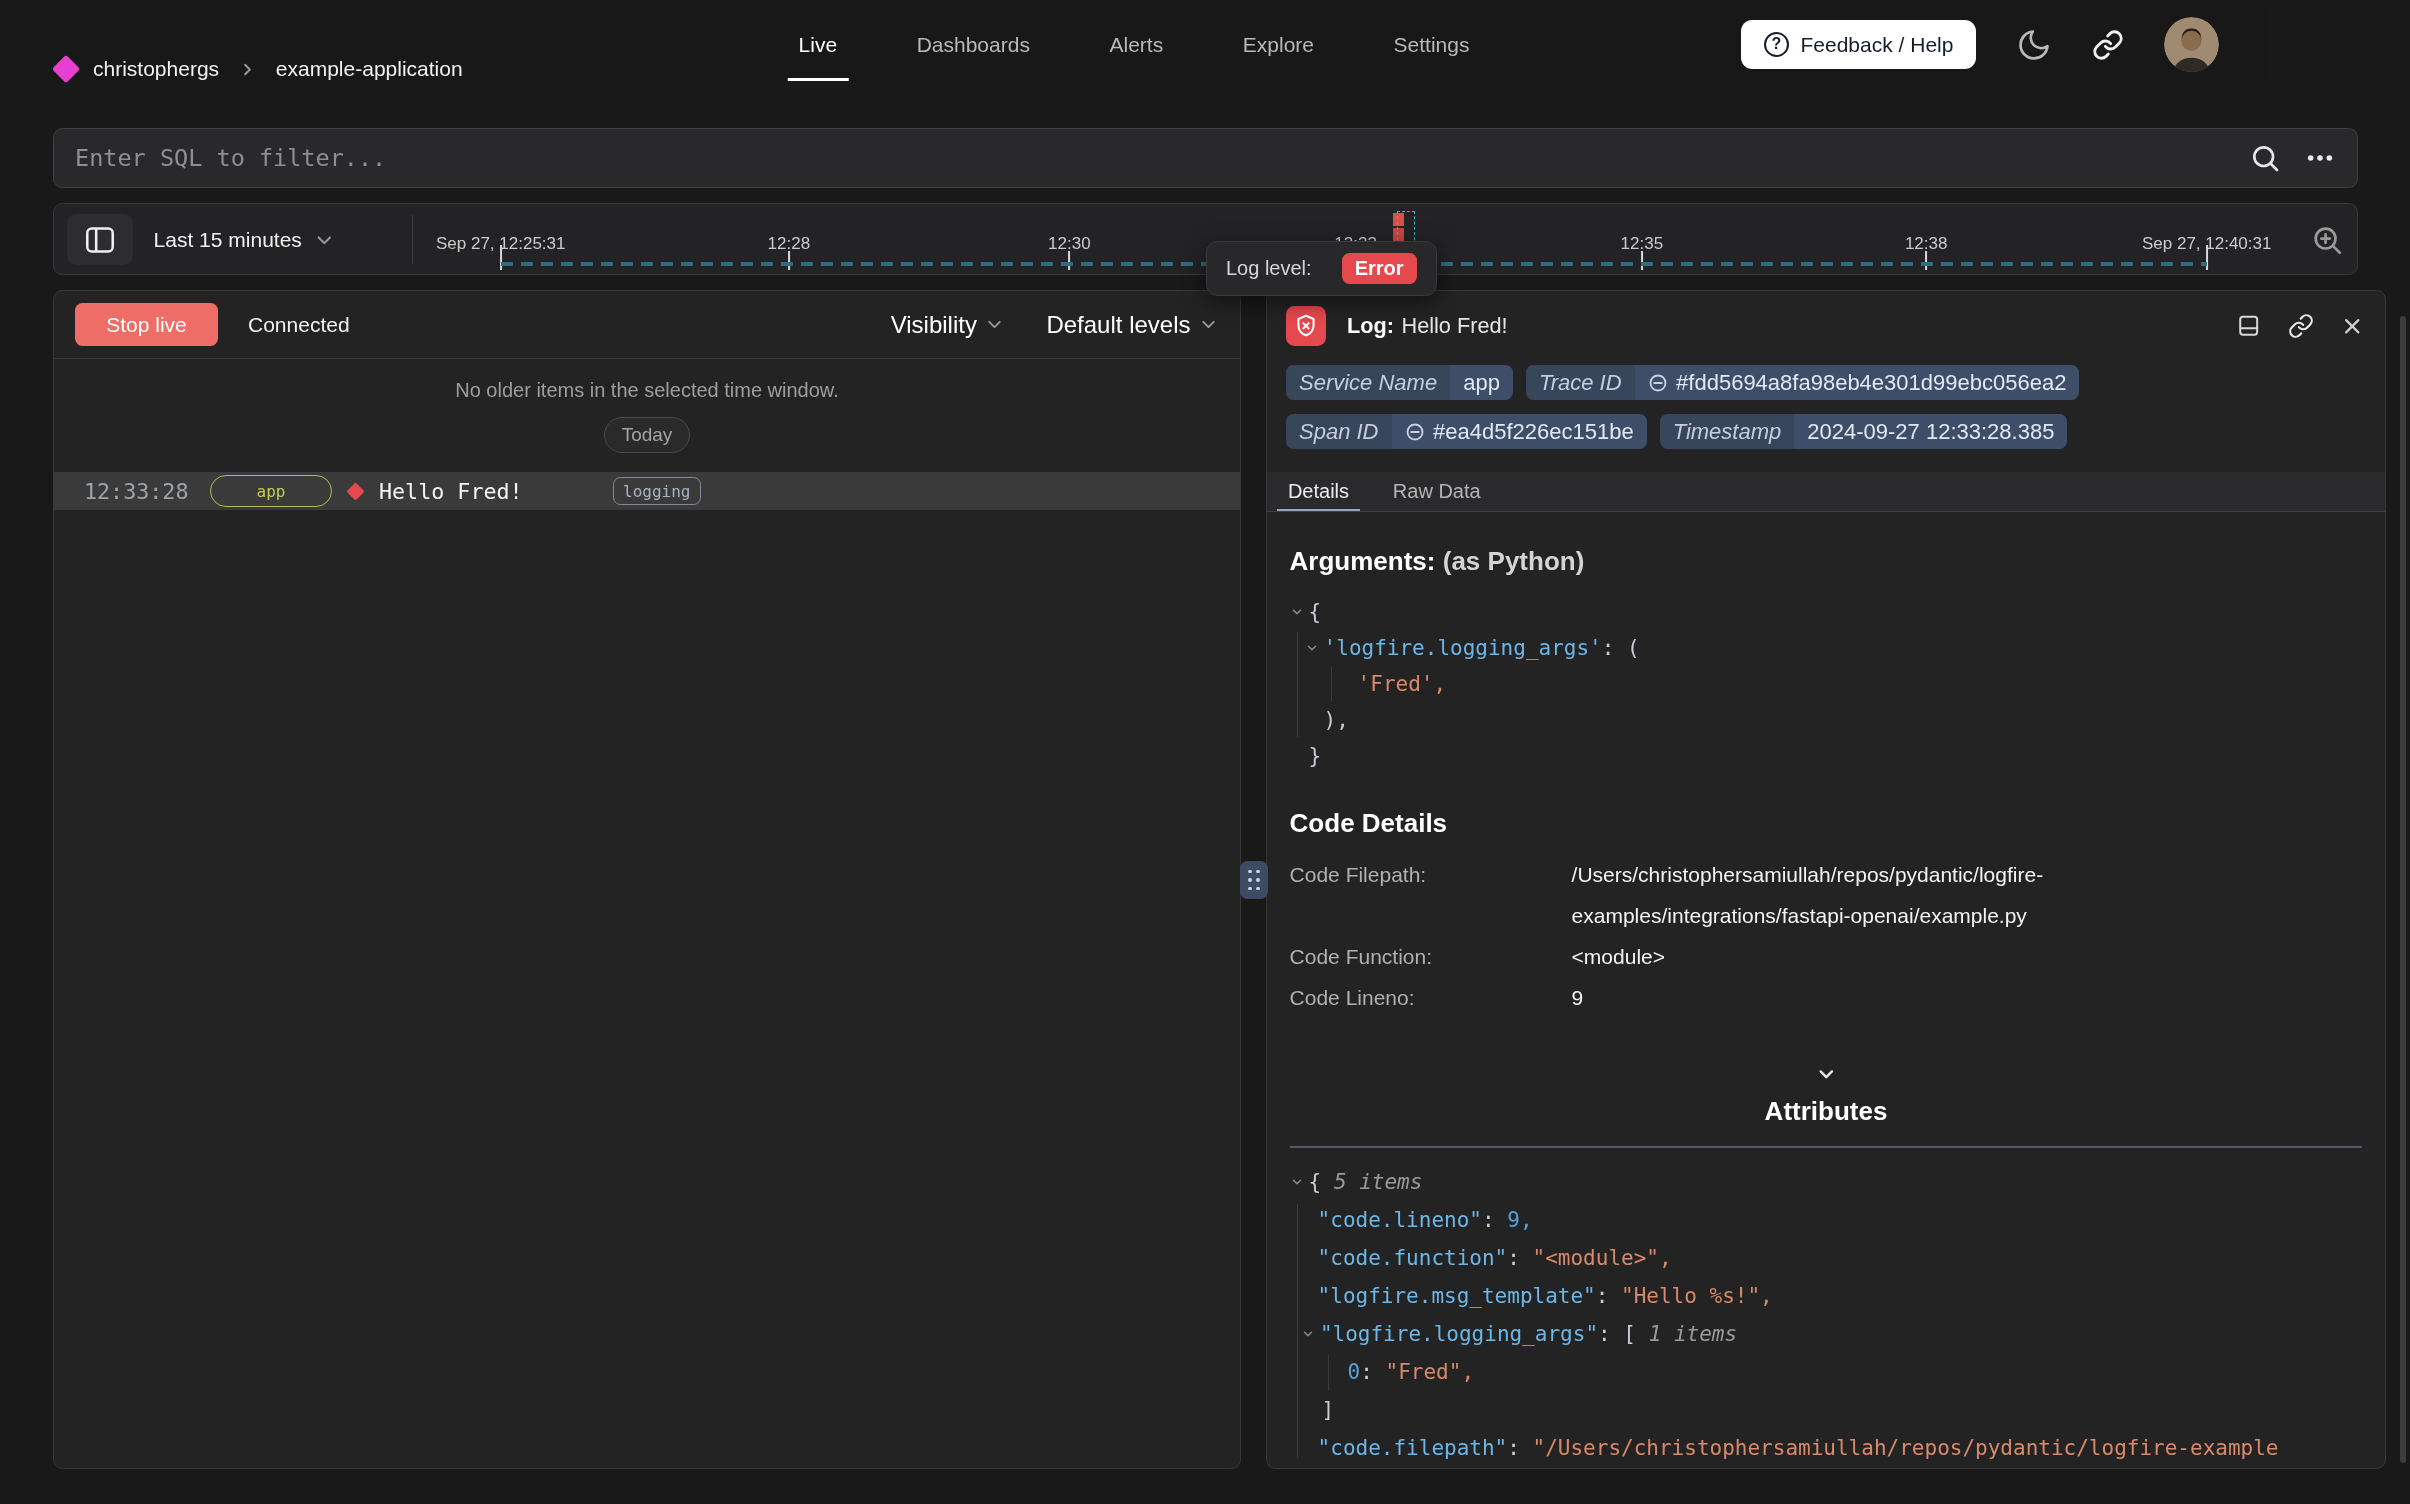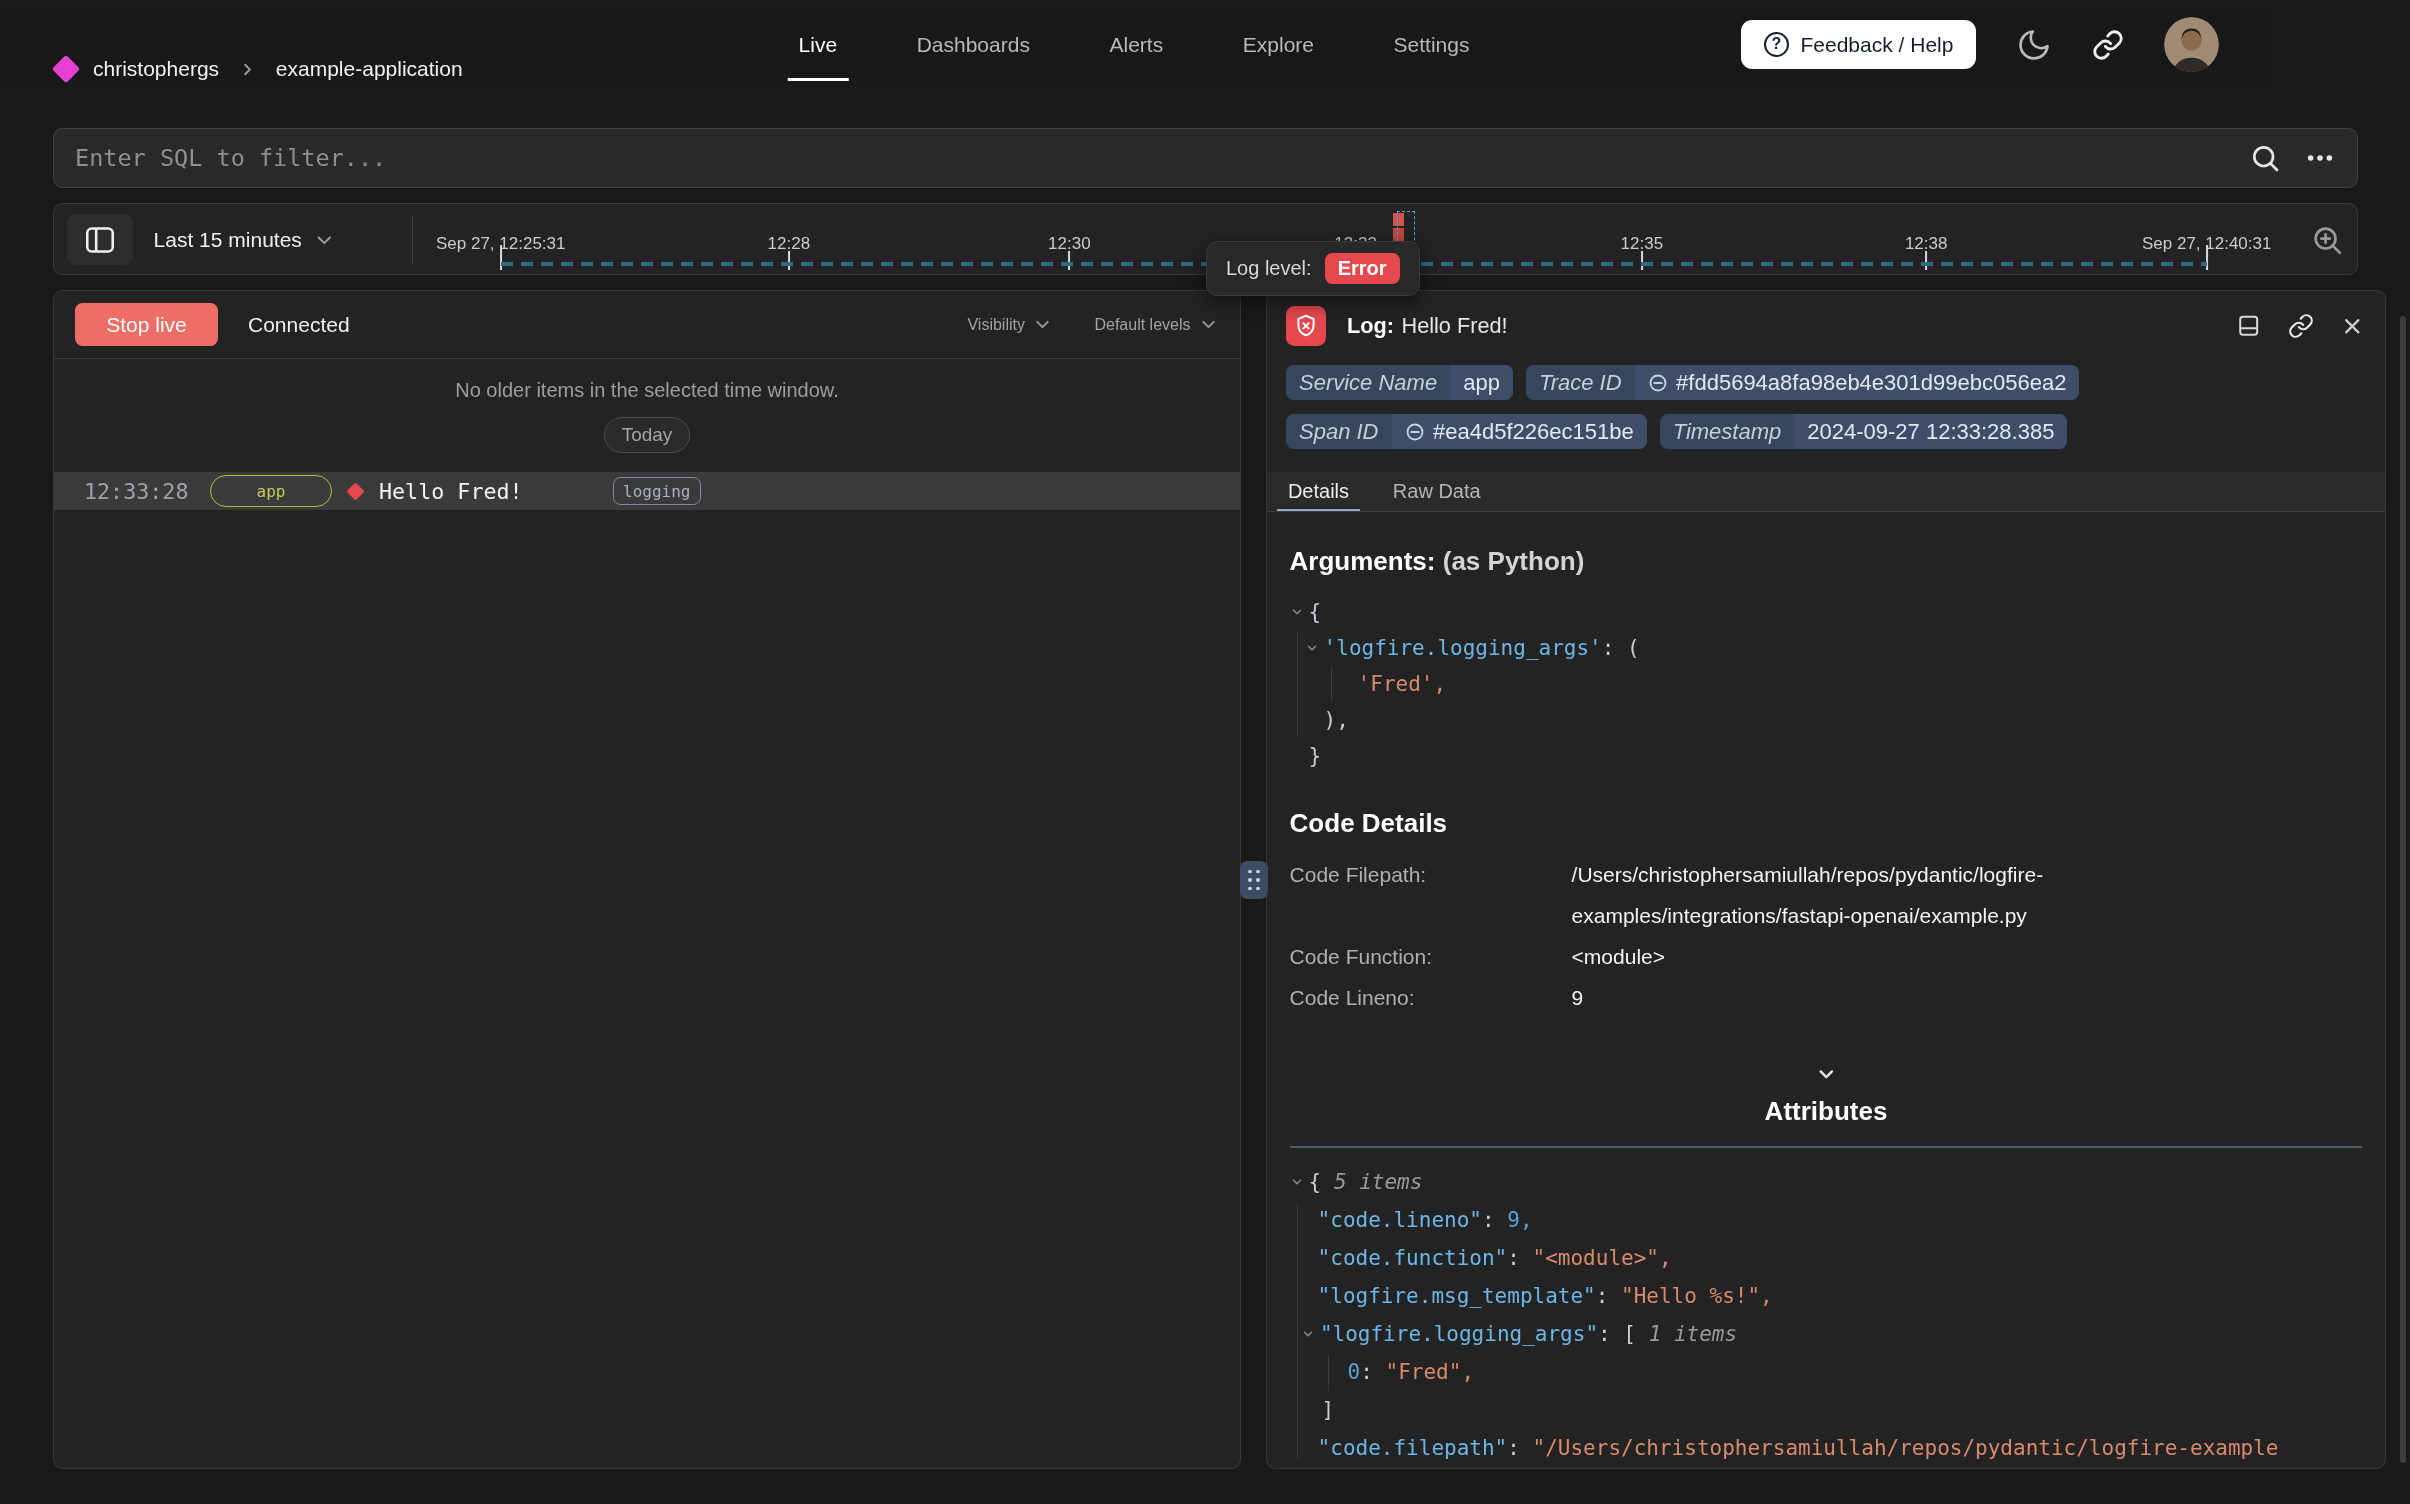--- a/index.html
+++ b/index.html
@@ -42,37 +42,37 @@
   .tl-tick.end { top:41px; height:24.5px; }
   .tl-dashes { position:absolute; top:58px; left:4.5%; right:4.9%; height:3.8px;
     background:repeating-linear-gradient(90deg,#2e6d7e 0 12.2px, transparent 12.2px 20px); }
   .tl-marker { position:absolute; left:51.9%; top:9.4px; width:10.4px; display:flex; flex-direction:column; gap:2.8px; }
   .tl-marker .seg1 { height:12.2px; background:#d4524e; }
   .tl-marker .seg2 { height:18px; background:#c64743; }
   .tl-select-box { position:absolute; left:calc(51.9% + 3.8px); top:6.6px; width:18px; height:40px; border:1.9px dashed #2fb6c9; }
   .zoom-btn { position:absolute; right:13px; top:19px; width:34px; height:34px; background:transparent; border:none; cursor:pointer; color:#9a9a9a; }
 
   
-  .tooltip { position:absolute; left:1206px; top:241px; height:55px; background:#28282a; border:0.9px solid #3a3a3a; border-radius:11.3px; box-shadow:0 5.6px 21px rgba(0,0,0,.55); display:flex; align-items:center; gap:13px; padding:0 19px; z-index:60; }
+  .tooltip { position:absolute; left:1206px; top:241px; height:55px; background:#28282a; border:0.9px solid #3a3a3a; border-radius:11.3px; box-shadow:0 5.6px 21px rgba(0,0,0,.55); display:flex; align-items:center; gap:30px; padding:0 19px; z-index:60; }
   .tooltip-label { font-size:20px; color:#d6d6d6; white-space:nowrap; }
   .tooltip-badge { background:#e5484d; color:#ffffff; font-size:20px; font-weight:700; border-radius:7.5px; padding:3.8px 13px; }
 
   
   .left-panel { position:absolute; left:53px; top:290px; width:1188px; height:1179px; background:#232323; border:0.9px solid #383838; border-radius:9.4px; overflow:hidden; }
   .right-panel { position:absolute; left:1266px; top:290px; width:1120px; height:1179px; background:#232323; border:0.9px solid #383838; border-radius:9.4px; overflow:hidden; }
   .gutter-handle { position:absolute; left:1240px; top:861px; width:28px; height:38px; background:#3d4c63; border-radius:7.5px; z-index:40; display:flex; align-items:center; justify-content:center; cursor:col-resize; }
   .dots { display:grid; grid-template-columns:3.8px 3.8px; grid-template-rows:3.8px 3.8px 3.8px; gap:4.7px; }
   .dots i { width:3.8px; height:3.8px; border-radius:50%; background:#cdd5e2; }
 
   
   .lp-header { height:68px; border-bottom:0.9px solid #383838; display:flex; align-items:center; padding:0 21px; }
   .stop-live { width:143px; height:43px; background:#ee6e67; color:#ffffff; border:none; border-radius:7.5px; font-size:21px; font-family:"Liberation Sans", sans-serif; cursor:pointer; }
   .connected { font-size:21px; color:#f0f0f0; margin-left:30px; }
   .lp-header .spacer { flex:1; }
-  .dropdown { display:flex; align-items:center; gap:7.5px; font-size:16px; color:#a3a3a3; cursor:pointer; }
+  .dropdown { display:flex; align-items:center; gap:7.5px; font-size:24px; color:#ffffff; cursor:pointer; }
   .dropdown + .dropdown { margin-left:41px; }
   .empty-msg { text-align:center; font-size:20px; color:#9e9e9e; margin-top:20px; }
   .today-wrap { display:flex; justify-content:center; margin-top:15px; }
   .today-btn { height:36px; padding:0 17px; border-radius:18px; border:0.9px solid #4b4b4b; background:#2a2a2a; color:#a3a3a3; font-size:19px; font-family:"Liberation Sans", sans-serif; cursor:pointer; }
   .log-row { position:absolute; left:0; top:181px; width:100%; height:38px; background:#3a3a3a; display:flex; align-items:center; cursor:pointer;padding-left:12px; }
   .log-time { margin-left:18px; font-size:21.7px; color:#9da3ab; width:105px; }
   .svc-badge { margin-left:21px; width:122px; height:32px; border:1.4px solid #b2bd4d; border-radius:16px; color:#c3cd58; font-size:16px; display:flex; align-items:center; justify-content:center; }
   .row-diamond { margin-left:17px; width:13px; height:13px; background:#e5484d; transform:rotate(45deg); border-radius:1.9px; flex:0 0 auto; }
   .log-msg { margin-left:17px; font-size:21.7px; color:#f4f4f4; }
   .tag-badge { margin-left:90px; height:28px; padding:0 9.4px; border:0.9px solid #808b9d; border-radius:7.5px; color:#a9b2c2; font-size:16px; display:flex; align-items:center; }

